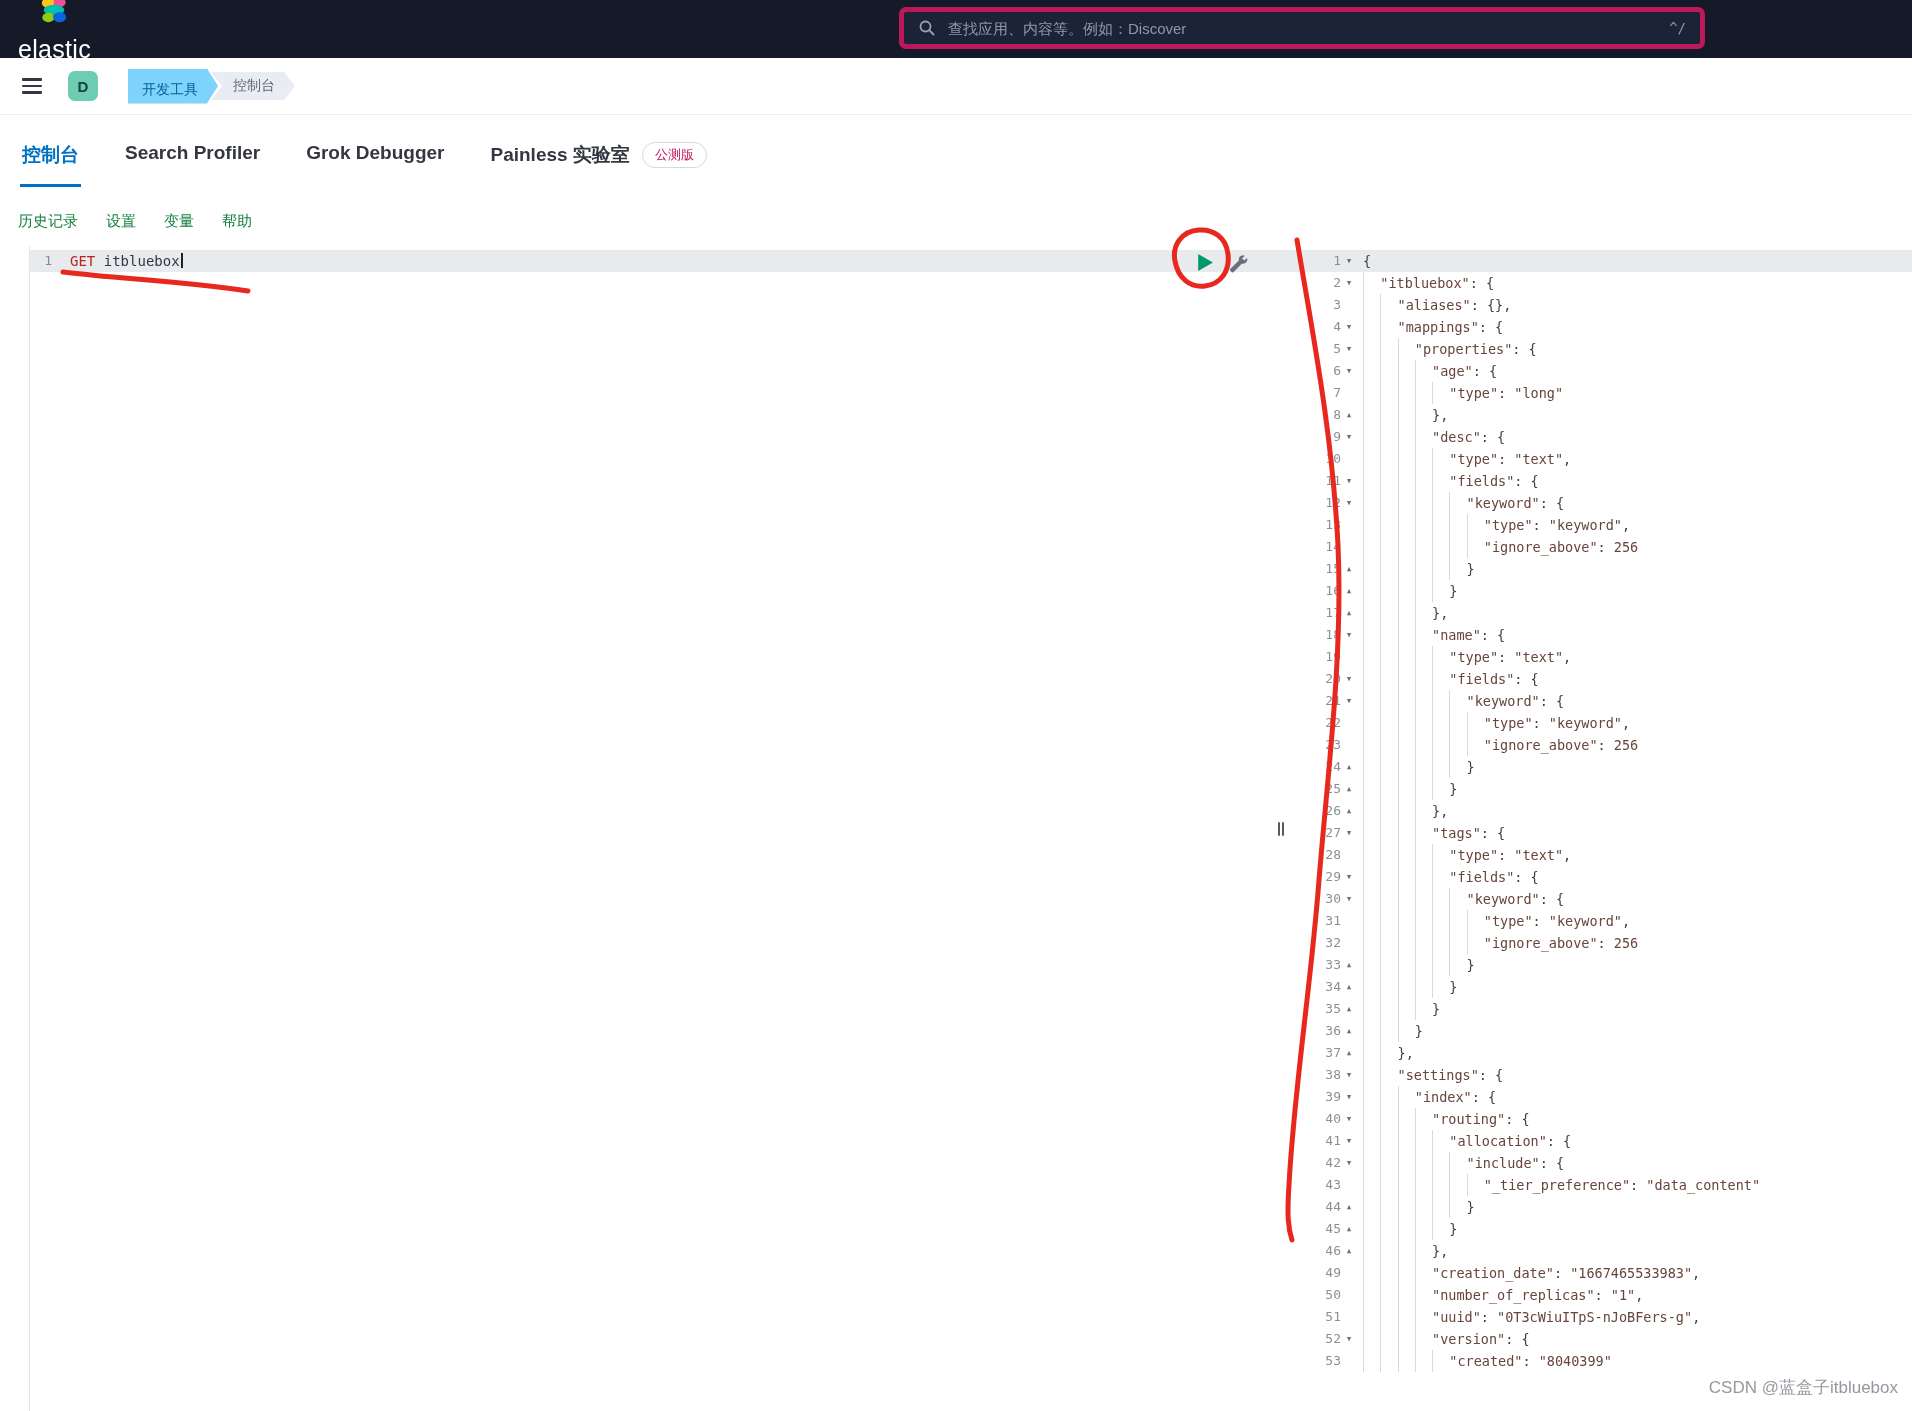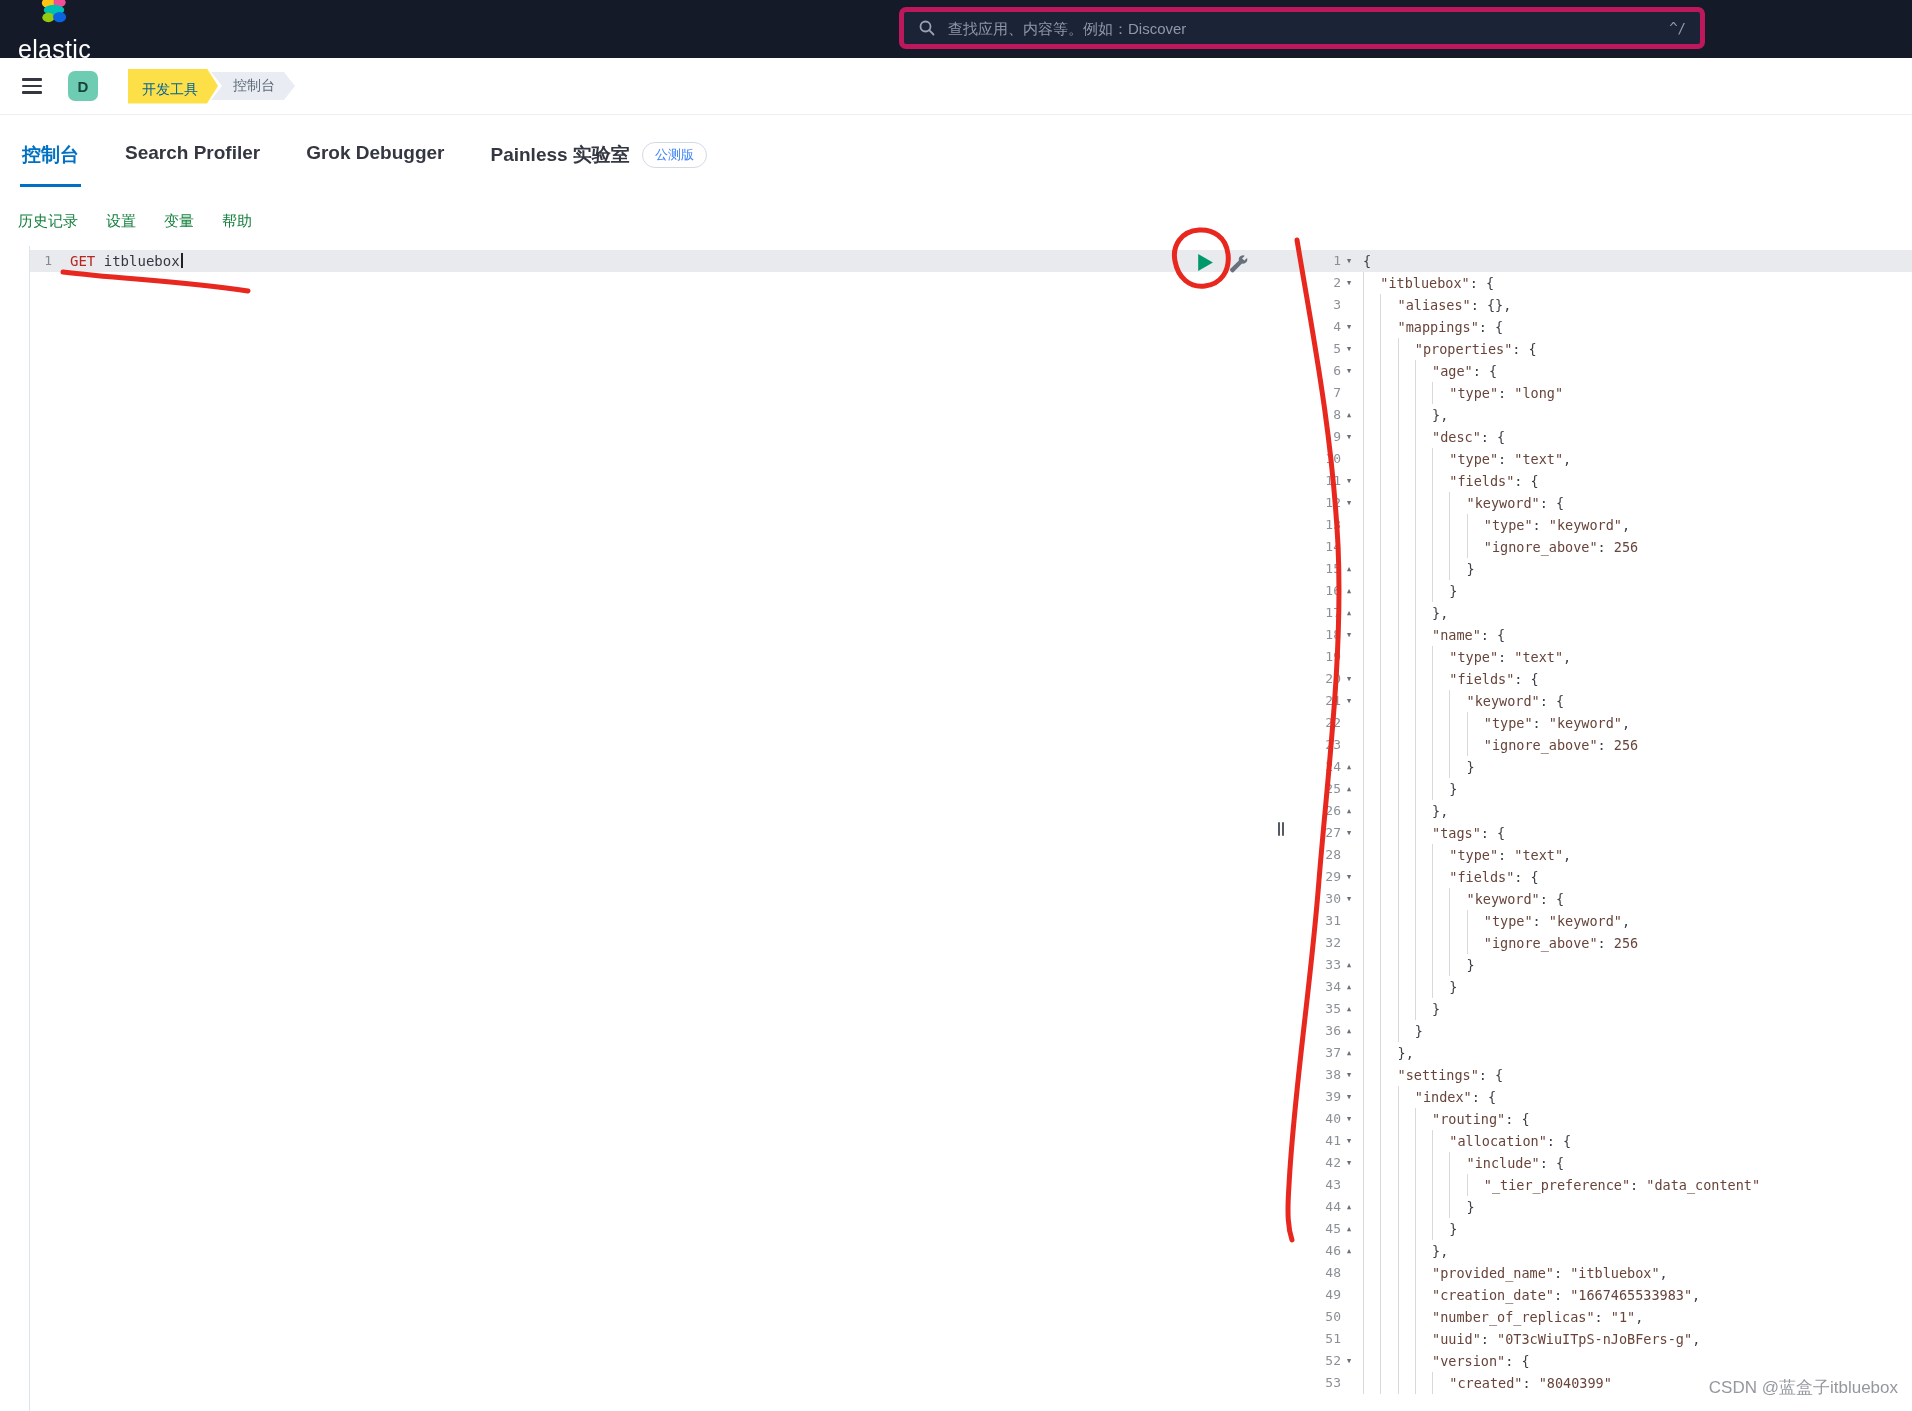--- a/index.html
+++ b/index.html
@@ -17,30 +17,30 @@
   .search-input::placeholder { color:#8e98a9; }
   .shortcut { color:#8e98a9; font-family:"DejaVu Sans Mono", monospace; font-size:14px; }
 
   
   .navbar { position:absolute; top:58px; left:0; right:0; height:56px; background:#fff; border-bottom:1px solid #eceef2; display:flex; align-items:center; z-index:4; }
   .hamburger { width:20px; display:flex; flex-direction:column; gap:4px; margin-left:22px; cursor:pointer; }
   .hamburger span { height:2.5px; background:#343741; border-radius:1px; }
   .space-badge { width:30px; height:30px; margin-left:26px; border-radius:7px; background:#6dccb1; color:#16433a; font-size:15px; font-weight:bold; display:flex; align-items:center; justify-content:center; cursor:pointer; }
   .breadcrumbs { display:flex; margin-left:30px; align-items:center; }
   .crumb { height:28px; display:flex; align-items:center; font-size:14px; cursor:pointer; }
-  .crumb.first { background:#fde047; color:#01629c; padding:7px 20px 0 14px;
+  .crumb.first { background:#7dd3fc; color:#01629c; padding:7px 20px 0 14px;
     clip-path:polygon(0 0, calc(100% - 11px) 0, 100% 50%, calc(100% - 11px) 100%, 0 100%); }
   .crumb.last { background:#e9edf3; color:#5f6b79; padding:0 20px 0 22px; margin-left:-7px;
     clip-path:polygon(0 0, calc(100% - 11px) 0, 100% 50%, calc(100% - 11px) 100%, 0 100%, 11px 50%); }
 
   
   .tab-bar { position:absolute; top:114px; left:0; right:0; display:flex; align-items:flex-start; padding:28px 0 0 20px; gap:42px; }
   .tab { background:none; border:none; font-family:inherit; font-size:19px; font-weight:600; color:#343741; padding:0 2px 16px; cursor:pointer; }
   .tab.active { color:var(--accent, #0071c2); border-bottom:3px solid var(--accent, #0071c2); }
-  .beta-badge { display:inline-block; margin-left:12px; font-size:13px; font-weight:400; color:#3b82f6; background:#fff; border:1px solid #d3dae6; border-radius:14px; padding:3px 12px; vertical-align:2px; }
+  .beta-badge { display:inline-block; margin-left:12px; font-size:13px; font-weight:400; color:#be185d; background:#fff; border:1px solid #d3dae6; border-radius:14px; padding:3px 12px; vertical-align:2px; }
 
   
   .console-toolbar { position:absolute; top:208px; left:0; display:flex; gap:28px; padding-left:18px; }
   .ctb { background:none; border:none; font-family:inherit; font-size:15px; color:#15803d; padding:4px 0; cursor:pointer; }
 
   
   .console { position:absolute; top:246px; left:0; right:0; bottom:0; background:#fff; }
   .panel-edge { position:absolute; left:29px; top:0; bottom:0; width:1px; background:#dfe3ea; }
   .active-line-strip { position:absolute; left:30px; right:0; top:4px; height:22px; background:#e8eaee; }
 
@@ -373,25 +373,20 @@
         <span class="ln">45</span>
         <span class="fold">▴</span>
         <span class="code"><span class="ig"></span><span class="ig"></span><span class="ig"></span><span class="ig"></span><span class="ig"></span>}</span>
       </div>
       <div class="crow">
         <span class="ln">46</span>
         <span class="fold">▴</span>
         <span class="code"><span class="ig"></span><span class="ig"></span><span class="ig"></span><span class="ig"></span>},</span>
       </div>
       <div class="crow">
-        <span class="ln">48</span>
-        <span class="fold"></span>
-        <span class="code"><span class="ig"></span><span class="ig"></span><span class="ig"></span><span class="ig"></span><span class="str">"provided_name"</span>: <span class="str">"itbluebox"</span>,</span>
-      </div>
-      <div class="crow">
         <span class="ln">49</span>
         <span class="fold"></span>
         <span class="code"><span class="ig"></span><span class="ig"></span><span class="ig"></span><span class="ig"></span><span class="str">"creation_date"</span>: <span class="str">"1667465533983"</span>,</span>
       </div>
       <div class="crow">
         <span class="ln">50</span>
         <span class="fold"></span>
         <span class="code"><span class="ig"></span><span class="ig"></span><span class="ig"></span><span class="ig"></span><span class="str">"number_of_replicas"</span>: <span class="str">"1"</span>,</span>
       </div>
       <div class="crow">

